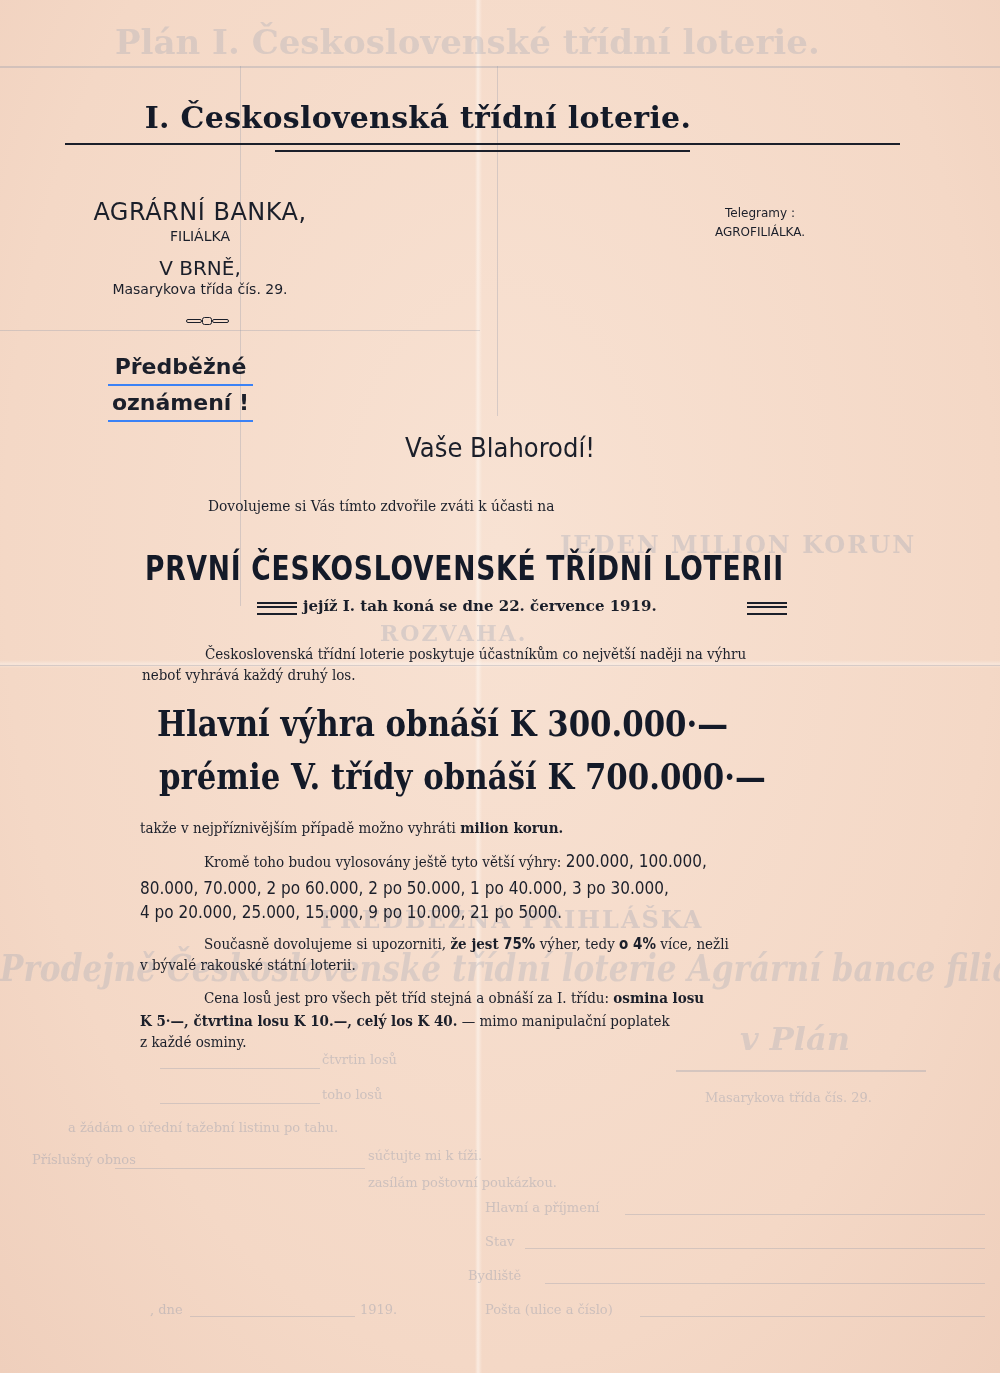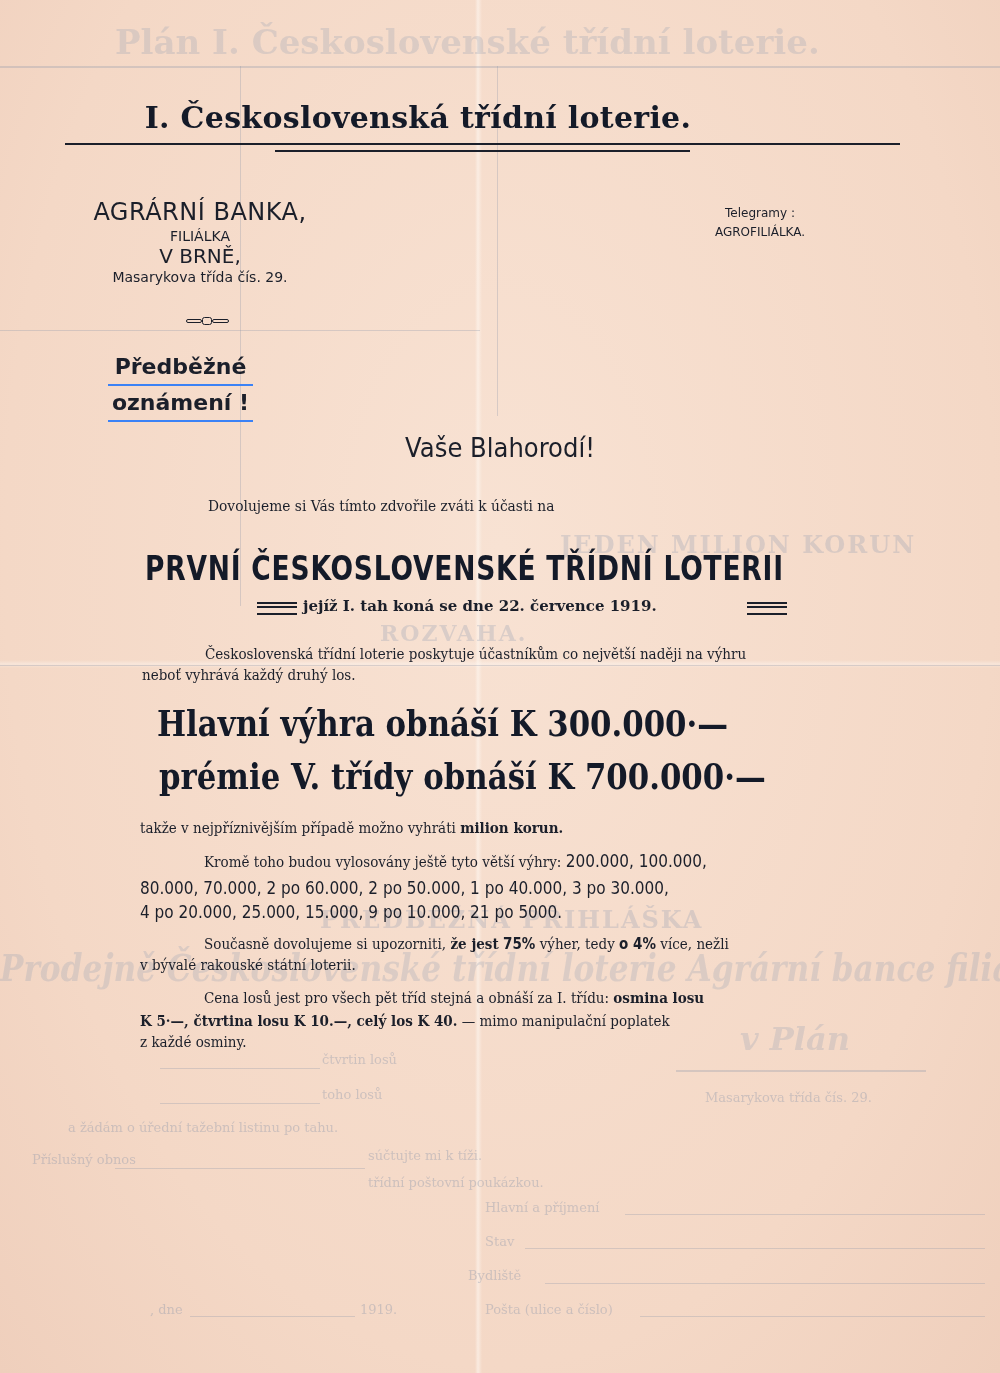--- a/index.html
+++ b/index.html
@@ -28,21 +28,21 @@
     .title {
       left: 0; width: 836px; top: 100px; text-align: center;
       font-family: "DejaVu Serif", serif; font-weight: bold; font-size: 30px;
       letter-spacing: 0.3px; color: #141a28;
     }
     .rule { background: #1b1f2a; height: 2px; }
 
     .bank-block { left: 60px; top: 198px; width: 280px; text-align: center; font-family: "DejaVu Sans", sans-serif; }
     .bank-name { font-size: 24px; letter-spacing: 0.5px; font-weight: normal; }
     .bank-sub { font-size: 14px; margin-top: 2px; }
-    .bank-city { font-size: 20px; margin-top: 0px; }
+    .bank-city { font-size: 20px; margin-top: 12px; }
     .bank-addr { font-size: 14px; margin-top: 1px; }
     .ornament { left: 186px; top: 317px; width: 44px; height: 8px; }
 
     .prelim { left: 108px; top: 350px; width: 145px; text-align: center; font-family: "DejaVu Sans", sans-serif; font-weight: bold; font-size: 22px; line-height: 34px; }
     .prelim span { display: block; border-bottom: 2px solid #3b82f6; }
 
     .telegram { left: 690px; top: 204px; width: 140px; text-align: center; font-family: "DejaVu Sans", sans-serif; font-size: 12px; line-height: 19px; }
 
     .greeting { left: 0; width: 1000px; top: 432px; text-align: center; font-family: "DejaVu Sans", sans-serif; font-size: 27px; transform: scaleX(0.9); }
     .invite { left: 208px; top: 497px; font-size: 15px; font-family: "DejaVu Serif", serif; transform: scaleX(0.92); transform-origin: left top; white-space: nowrap; }
@@ -77,21 +77,21 @@
 <div class="abs ghost-line" style="left:676px;top:1070px;width:250px;"></div>
 <div class="abs ghost ghost-small" style="left:705px;top:1090px;">Masarykova třída čís. 29.</div>
 <div class="abs ghost-line" style="left:160px;top:1068px;width:160px;height:1px;"></div>
 <div class="abs ghost ghost-small" style="left:322px;top:1052px;">čtvrtin losů</div>
 <div class="abs ghost-line" style="left:160px;top:1103px;width:160px;height:1px;"></div>
 <div class="abs ghost ghost-small" style="left:322px;top:1087px;">toho losů</div>
 <div class="abs ghost ghost-small" style="left:68px;top:1120px;">a žádám o úřední tažební listinu po tahu.</div>
 <div class="abs ghost ghost-small" style="left:0px;top:1152px;padding-left:32px;">Příslušný obnos</div>
 <div class="abs ghost-line" style="left:115px;top:1168px;width:250px;height:1px;"></div>
 <div class="abs ghost ghost-small" style="left:368px;top:1148px;">súčtujte mi k tíži.</div>
-<div class="abs ghost ghost-small" style="left:368px;top:1175px;">třídní poštovní poukázkou.</div>
+<div class="abs ghost ghost-small" style="left:368px;top:1175px;">zasílám poštovní poukázkou.</div>
 <div class="abs ghost ghost-small" style="left:485px;top:1200px;">Hlavní a příjmení</div>
 <div class="abs ghost-line" style="left:625px;top:1214px;width:360px;height:1px;"></div>
 <div class="abs ghost ghost-small" style="left:485px;top:1234px;">Stav</div>
 <div class="abs ghost-line" style="left:525px;top:1248px;width:460px;height:1px;"></div>
 <div class="abs ghost ghost-small" style="left:468px;top:1268px;">Bydliště</div>
 <div class="abs ghost-line" style="left:545px;top:1283px;width:440px;height:1px;"></div>
 <div class="abs ghost ghost-small" style="left:150px;top:1302px;">, dne</div>
 <div class="abs ghost-line" style="left:190px;top:1316px;width:165px;height:1px;"></div>
 <div class="abs ghost ghost-small" style="left:360px;top:1302px;">1919.</div>
 <div class="abs ghost ghost-small" style="left:485px;top:1302px;">Pošta (ulice a číslo)</div>

